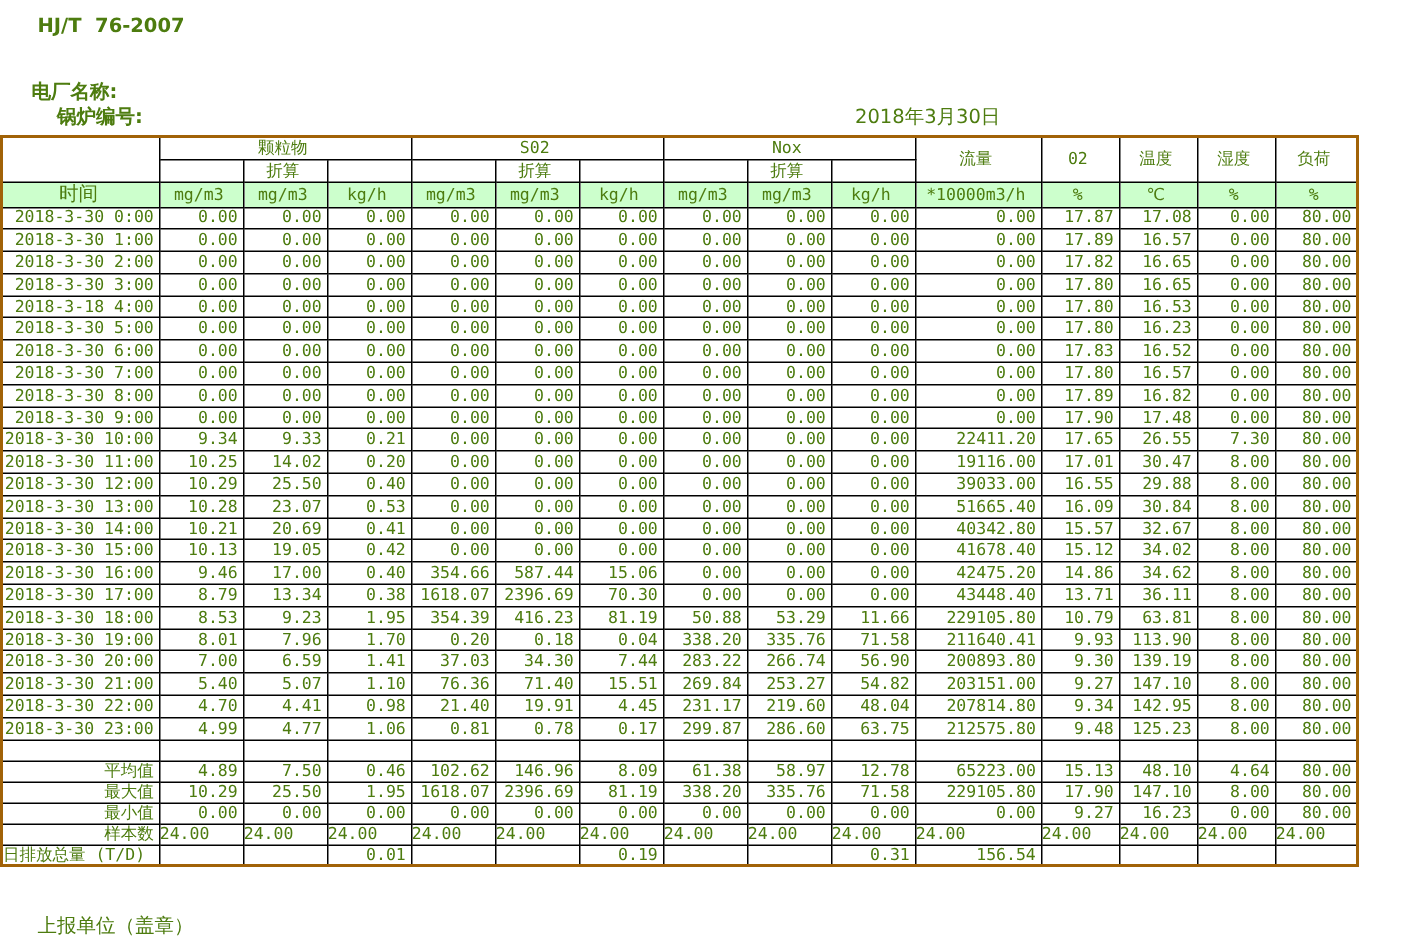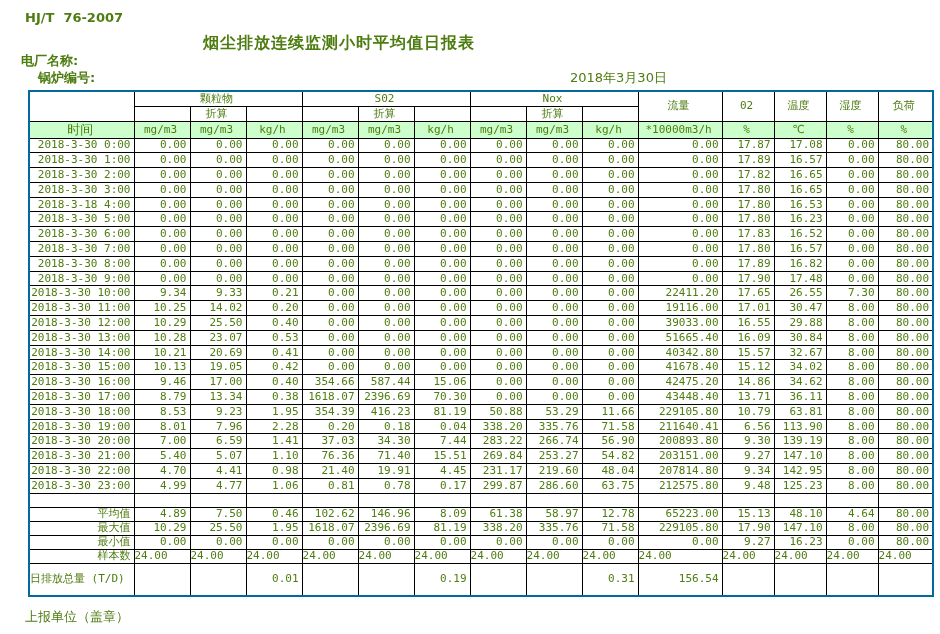--- a/index.html
+++ b/index.html
@@ -6,54 +6,53 @@
   .page{
     position:relative;width:940px;height:634px;background:#ffffff;overflow:hidden;
     font-family:"DejaVu Sans",sans-serif;color:#4d7c0f;
   }
   .std{position:absolute;left:25px;top:10px;font-size:13px;font-weight:bold;white-space:pre;}
   .title{position:absolute;left:203px;top:33px;font-size:16px;font-weight:bold;letter-spacing:1px;}
   .plant{position:absolute;left:21px;top:52px;font-size:13px;font-weight:bold;}
   .boiler{position:absolute;left:38px;top:69px;font-size:13px;font-weight:bold;}
   .rdate{position:absolute;left:570px;top:69px;font-size:13px;}
   table.rep{
-    position:absolute;left:28px;top:90px;width:904px;
+    position:absolute;left:0;top:90px;width:904px;
     border-collapse:collapse;table-layout:fixed;
-    border:2px solid #0369a1;
+    border:2px solid #a16207;
   }
   table.rep td{
     border:1px solid #000;
     font-size:11px;line-height:12px;
     padding:0 3px 0 0;
     overflow:hidden;white-space:nowrap;
     font-family:"DejaVu Sans Mono","DejaVu Sans",monospace;
   }
   thead td{text-align:center;padding:0;font-family:"DejaVu Sans",sans-serif;}
   .hz{font-size:13px;}
   .h1{height:15px;} .h2{height:15px;padding-left:24px;}
   .unitrow{height:17px;}
   .unitrow td{background:#ccffcc;}
   .unitrow .hz{font-size:13px;}
   .num{text-align:right;}
   .cnum{text-align:left;padding:0;}
   .lleft{text-align:left;padding:0 0 0 2px;}
   .data-row{height:14.8px;}
   .blank-row{height:14px;}
   .summary-row{height:14px;}
-  .total-row{height:33px;margin-left:24px;}
+  .total-row{height:14px;margin-left:24px;}
   .foot1{position:absolute;left:25px;top:591px;font-size:13px;}
   .foot2{position:absolute;left:25px;top:608px;font-size:13px;}
   .foot3{position:absolute;left:205px;top:608px;font-size:13px;margin-top:40px;}
 </style>
 </head>
 <body>
 
 <div class="page">
   <div class="std">HJ/T  76-2007</div>
-  <div class="title">烟尘排放连续监测小时平均值日报表</div>
   <div class="plant">电厂名称:</div>
   <div class="boiler">锅炉编号:</div>
   <div class="rdate">2018年3月30日</div>
 
   <table class="rep">
     <colgroup>
       <col style="width:105px">
       <col style="width:56px">
         <col style="width:56px">
         <col style="width:56px">
@@ -431,29 +430,29 @@
           <td class="num">229105.80</td>
           <td class="num">10.79</td>
           <td class="num">63.81</td>
           <td class="num">8.00</td>
           <td class="num">80.00</td>
         </tr>
         <tr class="data-row">
           <td class="num">2018-3-30 19:00</td>
           <td class="num">8.01</td>
           <td class="num">7.96</td>
-          <td class="num">2.28</td>
+          <td class="num">1.70</td>
           <td class="num">0.20</td>
           <td class="num">0.18</td>
           <td class="num">0.04</td>
           <td class="num">338.20</td>
           <td class="num">335.76</td>
           <td class="num">71.58</td>
           <td class="num">211640.41</td>
-          <td class="num">6.56</td>
+          <td class="num">9.93</td>
           <td class="num">113.90</td>
           <td class="num">8.00</td>
           <td class="num">80.00</td>
         </tr>
         <tr class="data-row">
           <td class="num">2018-3-30 20:00</td>
           <td class="num">7.00</td>
           <td class="num">6.59</td>
           <td class="num">1.41</td>
           <td class="num">37.03</td>

